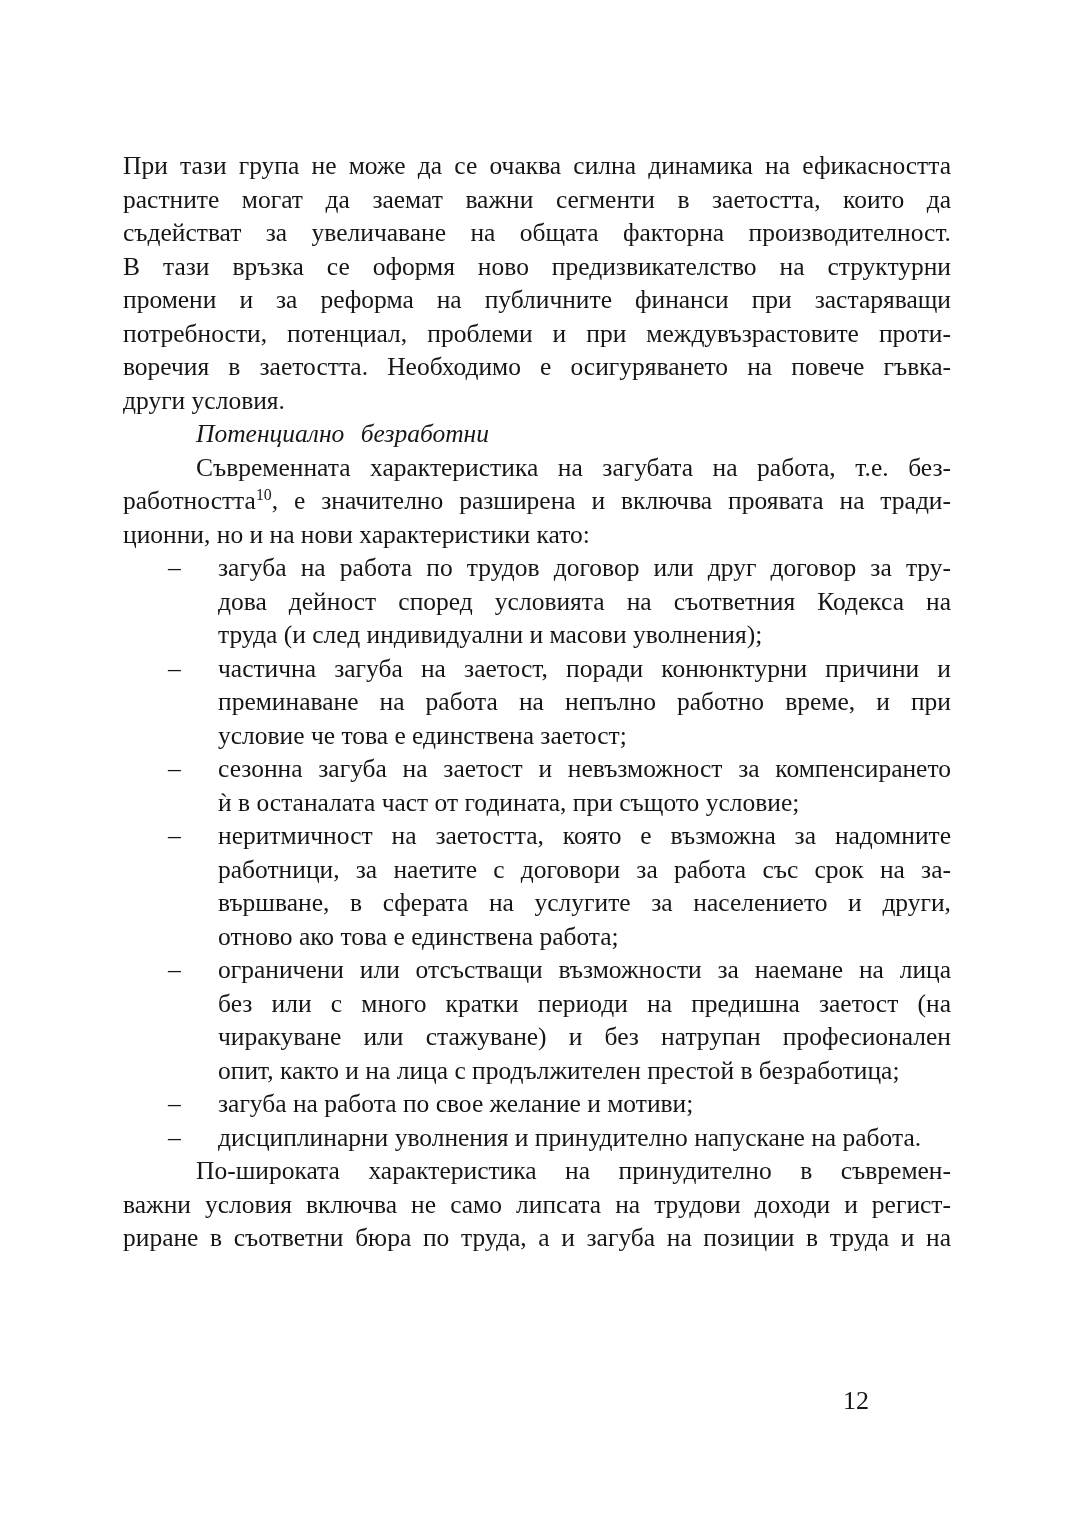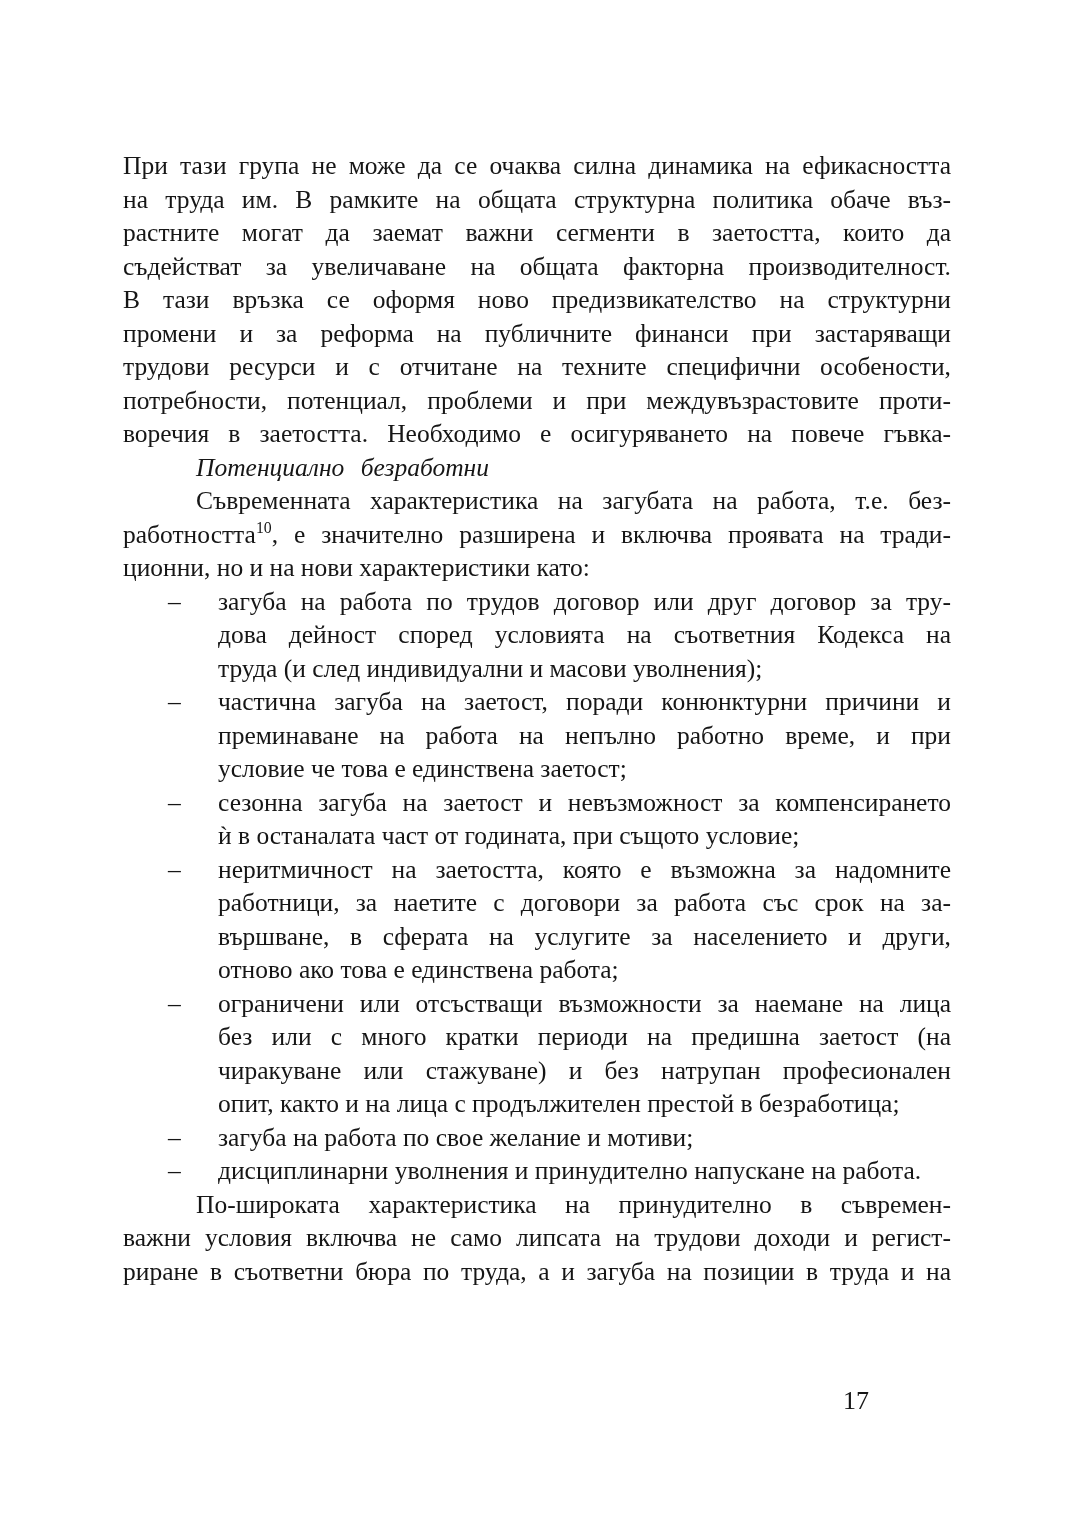--- a/index.html
+++ b/index.html
@@ -66,28 +66,27 @@
   }
 </style>
 </head>
 <body>
 
 <div class="page">
   <div class="text-block">
 
     <p>
       <span class="line">При тази група не може да се очаква силна динамика на ефикасността</span>
-      <span class="line">на труда им. В рамките на общата структурна политика обаче въз-</span>
       <span class="line">растните могат да заемат важни сегменти в заетостта, които да</span>
       <span class="line">съдействат за увеличаване на общата факторна производителност.</span>
       <span class="line">В тази връзка се оформя ново предизвикателство на структурни</span>
       <span class="line">промени и за реформа на публичните финанси при застаряващи</span>
-      <span class="line">трудови ресурси и с отчитане на техните специфични особености,</span>
       <span class="line">потребности, потенциал, проблеми и при междувъзрастовите проти-</span>
       <span class="line">воречия в заетостта. Необходимо е осигуряването на повече гъвка-</span>
+      <span class="line last">други условия.</span>
     </p>
 
     <p>
       <span class="line last ind heading">Потенциално безработни</span>
     </p>
 
     <p>
       <span class="line ind">Съвременната характеристика на загубата на работа, т.е. без-</span>
       <span class="line"><span>работността</span><sup class="fnref">10</sup><span>, е значително разширена и включва проявата на тради-</span></span>
       <span class="line last">ционни, но и на нови характеристики като:</span>
@@ -144,14 +143,14 @@
     </div>
 
     <p>
       <span class="line ind">По-широката характеристика на принудително в съвремен-</span>
       <span class="line">важни условия включва не само липсата на трудови доходи и регист-</span>
       <span class="line">риране в съответни бюра по труда, а и загуба на позиции в труда и на</span>
     </p>
 
   </div>
 
-  <div class="page-number">17</div>
+  <div class="page-number">12</div>
 </div>
 
 </body></html>

